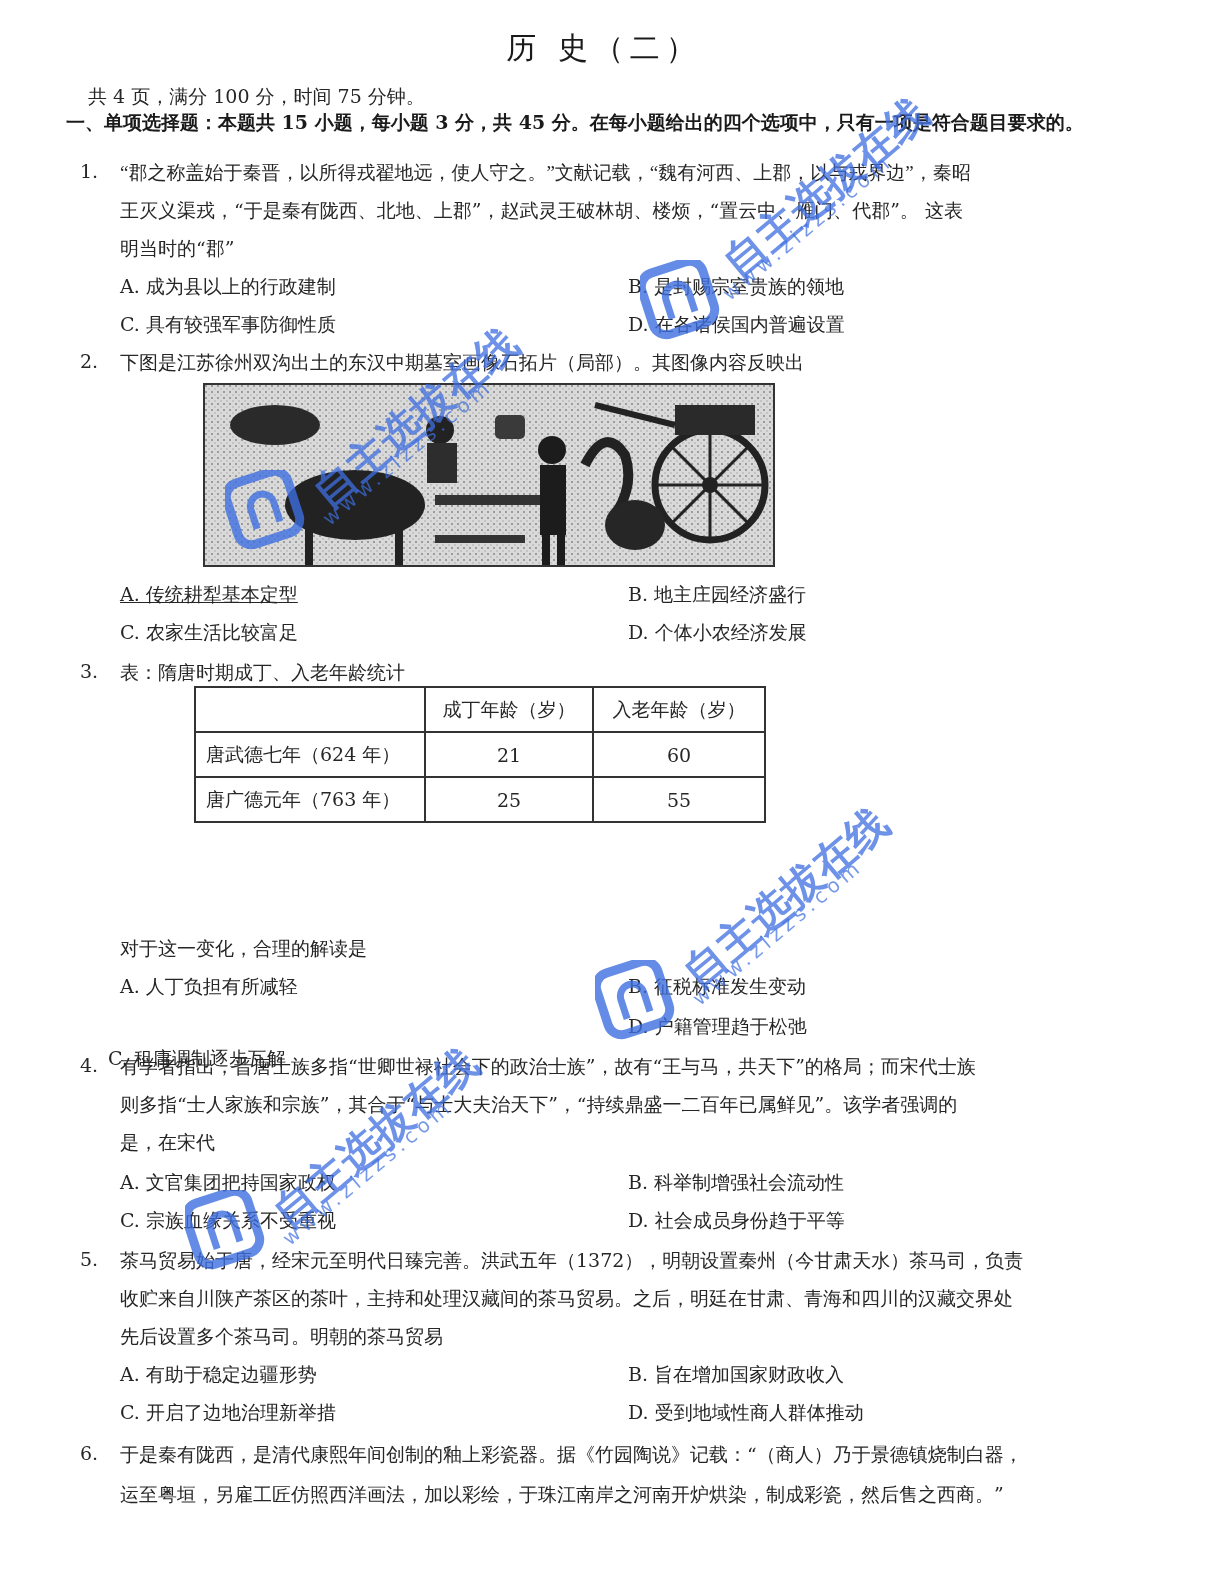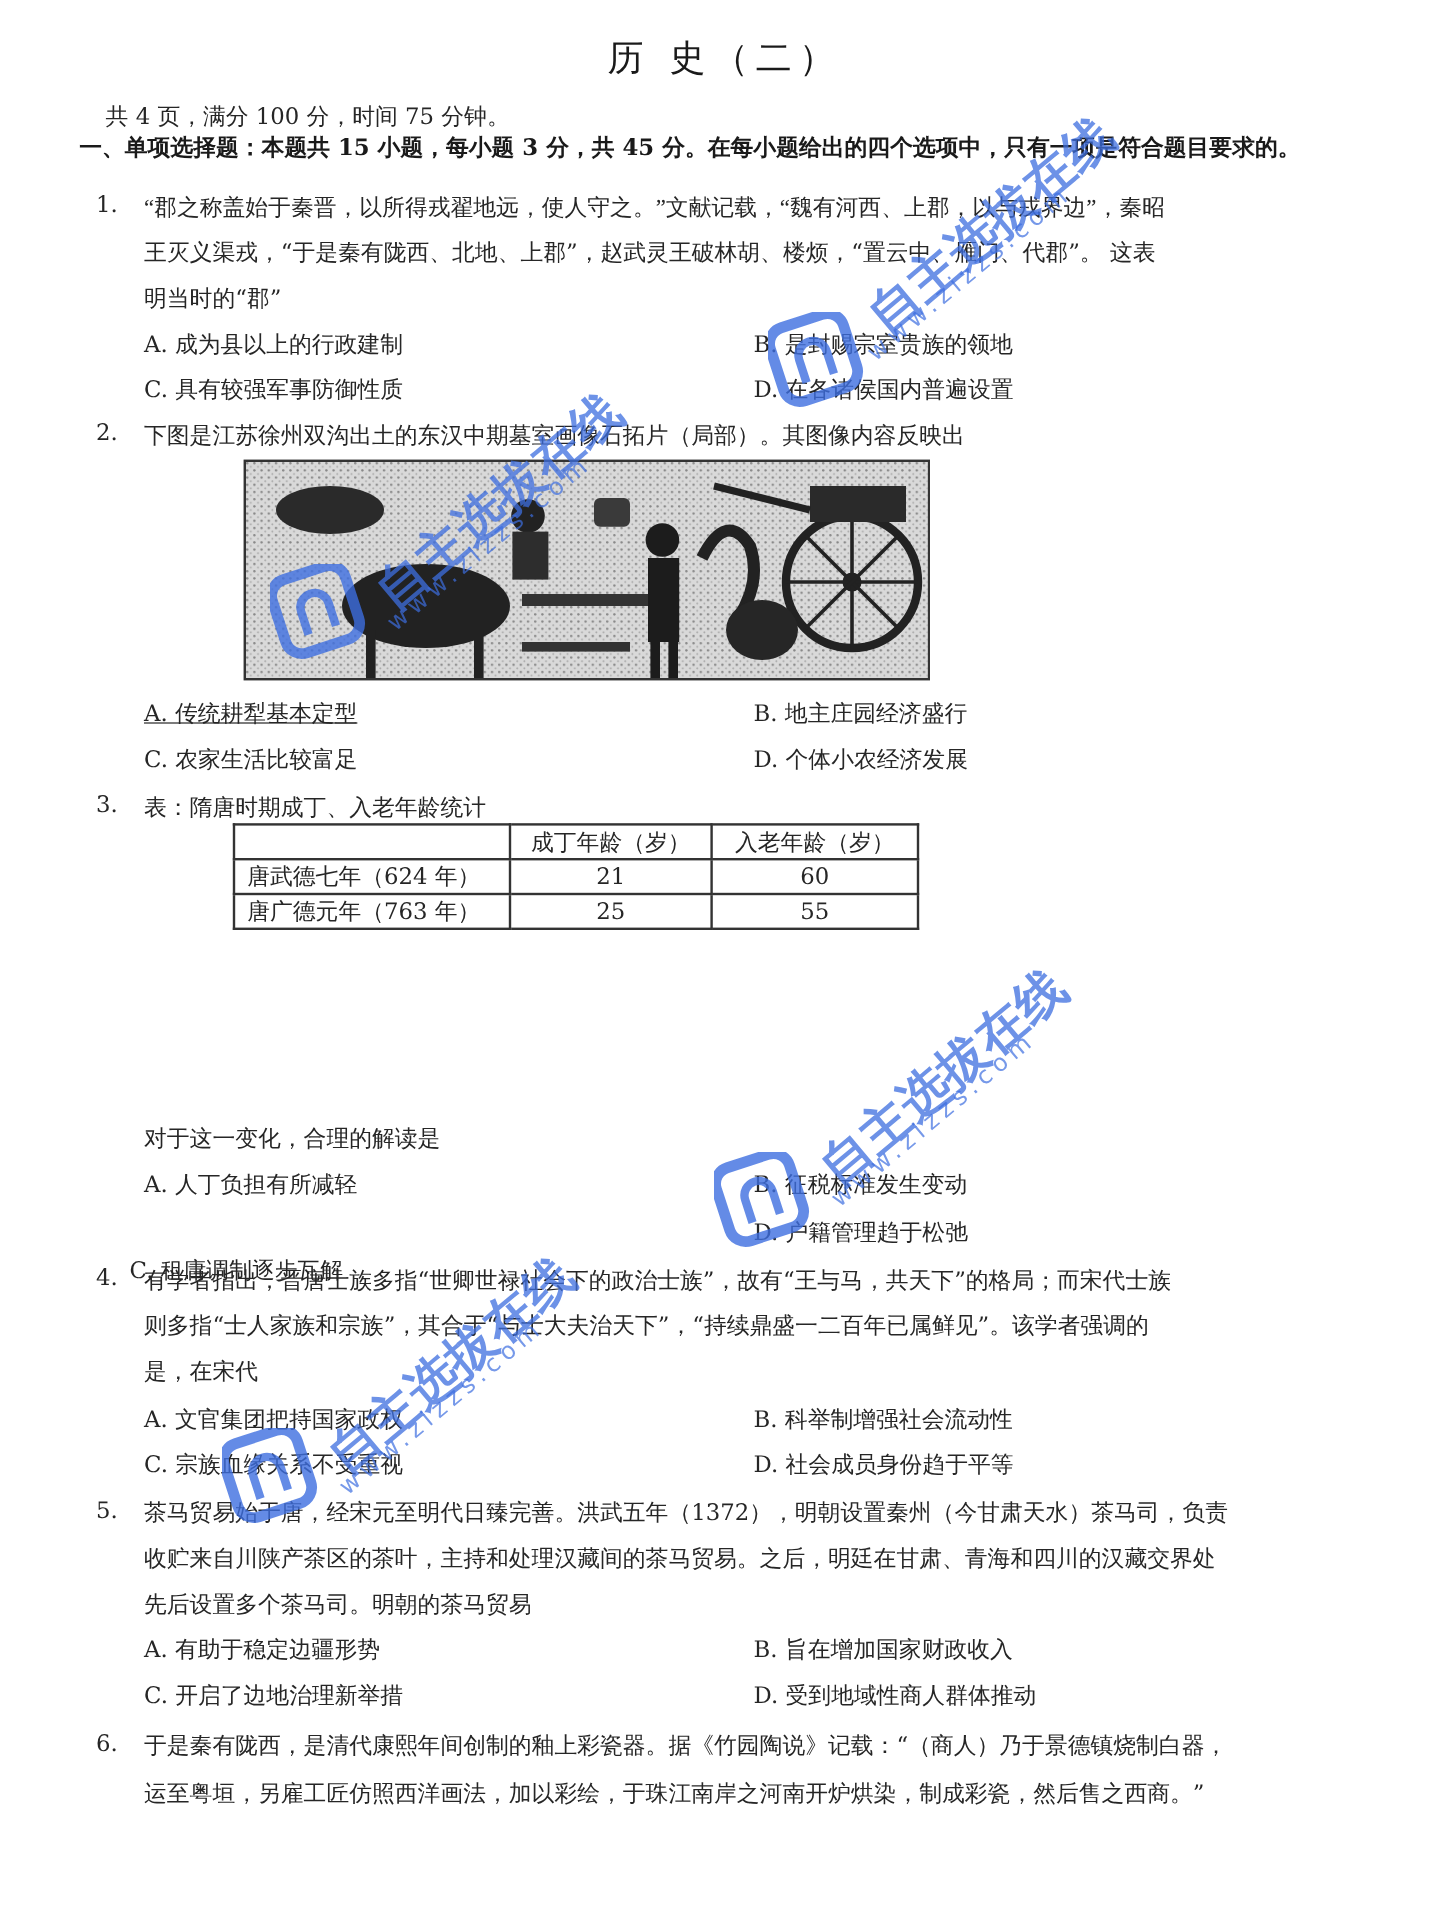--- a/index.html
+++ b/index.html
@@ -20,21 +20,21 @@
   .figure {
     position: absolute; left: 203px; top: 383px; width: 572px; height: 184px;
     border: 2px solid #333; box-sizing: border-box; overflow: hidden;
     background: #e8e8e8;
   }
   table.stats {
     position: absolute; left: 194px; top: 686px; border-collapse: collapse;
     font-size: 19px; color: #262626;
   }
   table.stats td {
-    border: 2px solid #333; height: 29px; padding: 0 10px; box-sizing: border-box;
+    border: 2px solid #333; height: 45px; padding: 0 10px; box-sizing: border-box;
   }
   table.stats td.c0 { width: 230px; }
   table.stats td.c1 { width: 168px; text-align: center; }
   table.stats td.c2 { width: 172px; text-align: center; }
   .wm { position: absolute; pointer-events: none; }
   .wm-text { color: #3d6ee0; font-weight: bold; opacity: 0.75; font-family: "DejaVu Sans", sans-serif; }
   .wm-url { color: #3d6ee0; opacity: 0.7; font-family: "DejaVu Sans", sans-serif; letter-spacing: 5px; }
 </style>
 </head>
 <body>

